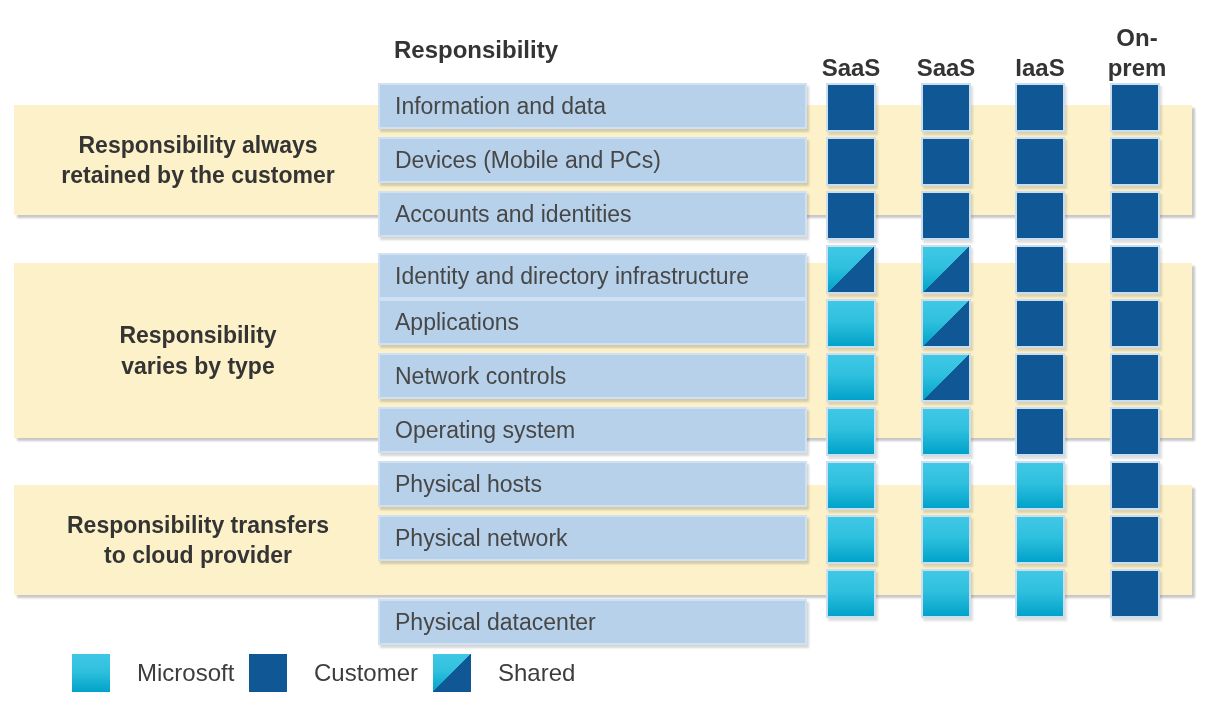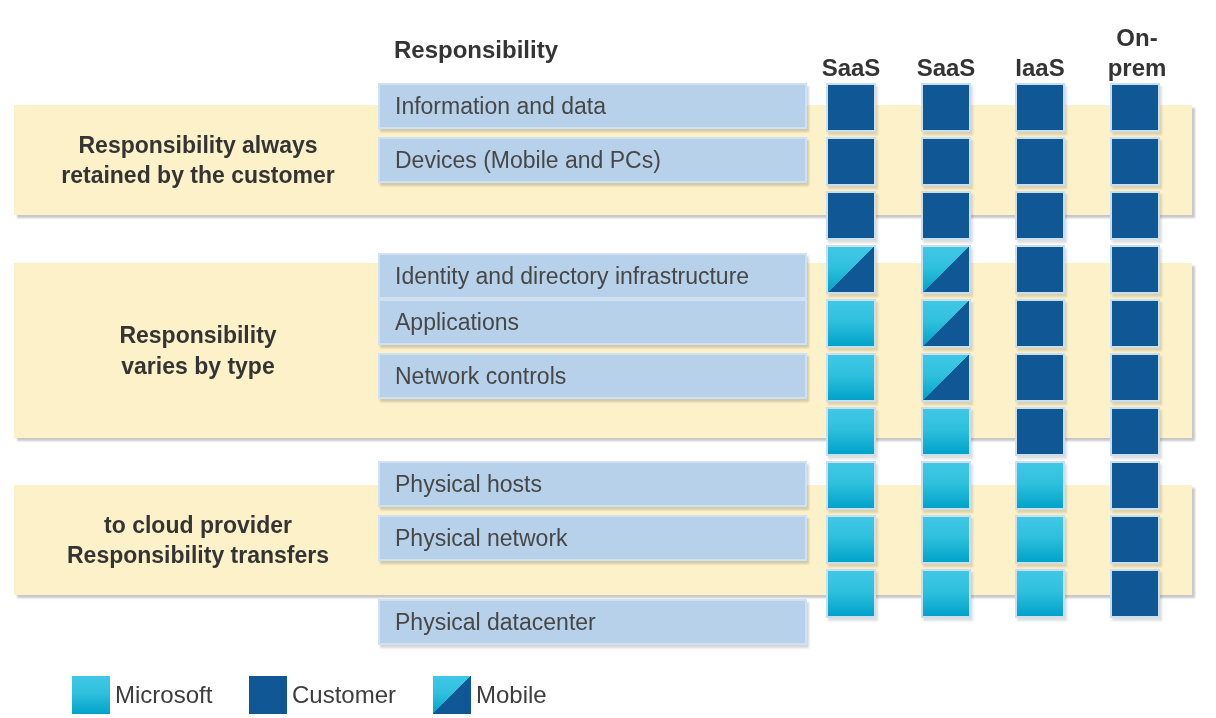--- a/index.html
+++ b/index.html
@@ -69,21 +69,21 @@
   }
   .cell.microsoft, .swatch.microsoft{
     background:linear-gradient(180deg,var(--microsoft-cyan-top) 0%,var(--microsoft-cyan-mid) 45%,var(--microsoft-cyan-bottom) 100%);
   }
   .cell.shared, .swatch.shared{
     background:
       linear-gradient(135deg,rgba(255,255,255,0) 49.5%,var(--customer-blue) 50%),
       linear-gradient(180deg,var(--microsoft-cyan-top) 0%,var(--microsoft-cyan-mid) 45%,var(--microsoft-cyan-bottom) 100%);
   }
   .legend-item{
-    position:absolute;top:653px;height:40px;display:flex;align-items:center;gap:5px;margin-top:22px;
+    position:absolute;top:653px;height:40px;display:flex;align-items:center;gap:27px;
   }
   .swatch{
     width:38px;height:38px;flex:0 0 auto;
   }
   .legend-label{
     font-size:24px;color:var(--legend-text);white-space:nowrap;
   }
 </style>
 </head>
 <body>
@@ -95,39 +95,45 @@
         <div class="band-line">Responsibility always</div>
         <div class="band-line">retained by the customer</div>
       </div>
       <div class="band" style="top: 263px; height: 175px;"></div>
       <div class="band-label" style="top: 263px; height: 175px;">
         <div class="band-line">Responsibility</div>
         <div class="band-line">varies by type</div>
       </div>
       <div class="band" style="top: 485px; height: 110px;"></div>
       <div class="band-label" style="top: 485px; height: 110px;">
+        <div class="band-line">Responsibility transfers</div>
         <div class="band-line">to cloud provider</div>
-        <div class="band-line">Responsibility transfers</div>
       </div>
     </div>
   <div id="rows-layer" class="layer">
       <div class="rowbox" style="top: 83px;">
         <div class="rowlabel">Information and data</div>
       </div>
       <div class="rowbox" style="top: 137px;">
         <div class="rowlabel">Devices (Mobile and PCs)</div>
       </div>
+      <div class="rowbox" style="top: 191px;">
+        <div class="rowlabel">Accounts and identities</div>
+      </div>
       <div class="rowbox" style="top: 245px; margin-top: 8px;">
         <div class="rowlabel">Identity and directory infrastructure</div>
       </div>
       <div class="rowbox" style="top: 299px;">
         <div class="rowlabel">Applications</div>
       </div>
       <div class="rowbox" style="top: 353px;">
         <div class="rowlabel">Network controls</div>
+      </div>
+      <div class="rowbox" style="top: 407px;">
+        <div class="rowlabel">Operating system</div>
       </div>
       <div class="rowbox" style="top: 461px;">
         <div class="rowlabel">Physical hosts</div>
       </div>
       <div class="rowbox" style="top: 515px; text-align: right;">
         <div class="rowlabel">Physical network</div>
       </div>
       <div class="rowbox" style="top: 599px;">
         <div class="rowlabel">Physical datacenter</div>
       </div>
@@ -185,16 +191,16 @@
       <div class="legend-item" style="left: 72px;">
         <div class="swatch microsoft"></div>
         <div class="legend-label">Microsoft</div>
       </div>
       <div class="legend-item" style="left: 249px;">
         <div class="swatch customer"></div>
         <div class="legend-label">Customer</div>
       </div>
       <div class="legend-item" style="left: 433px;">
         <div class="swatch shared"></div>
-        <div class="legend-label">Mobile</div>
+        <div class="legend-label">Shared</div>
       </div>
     </div>
 </div>
 
 </body></html>

